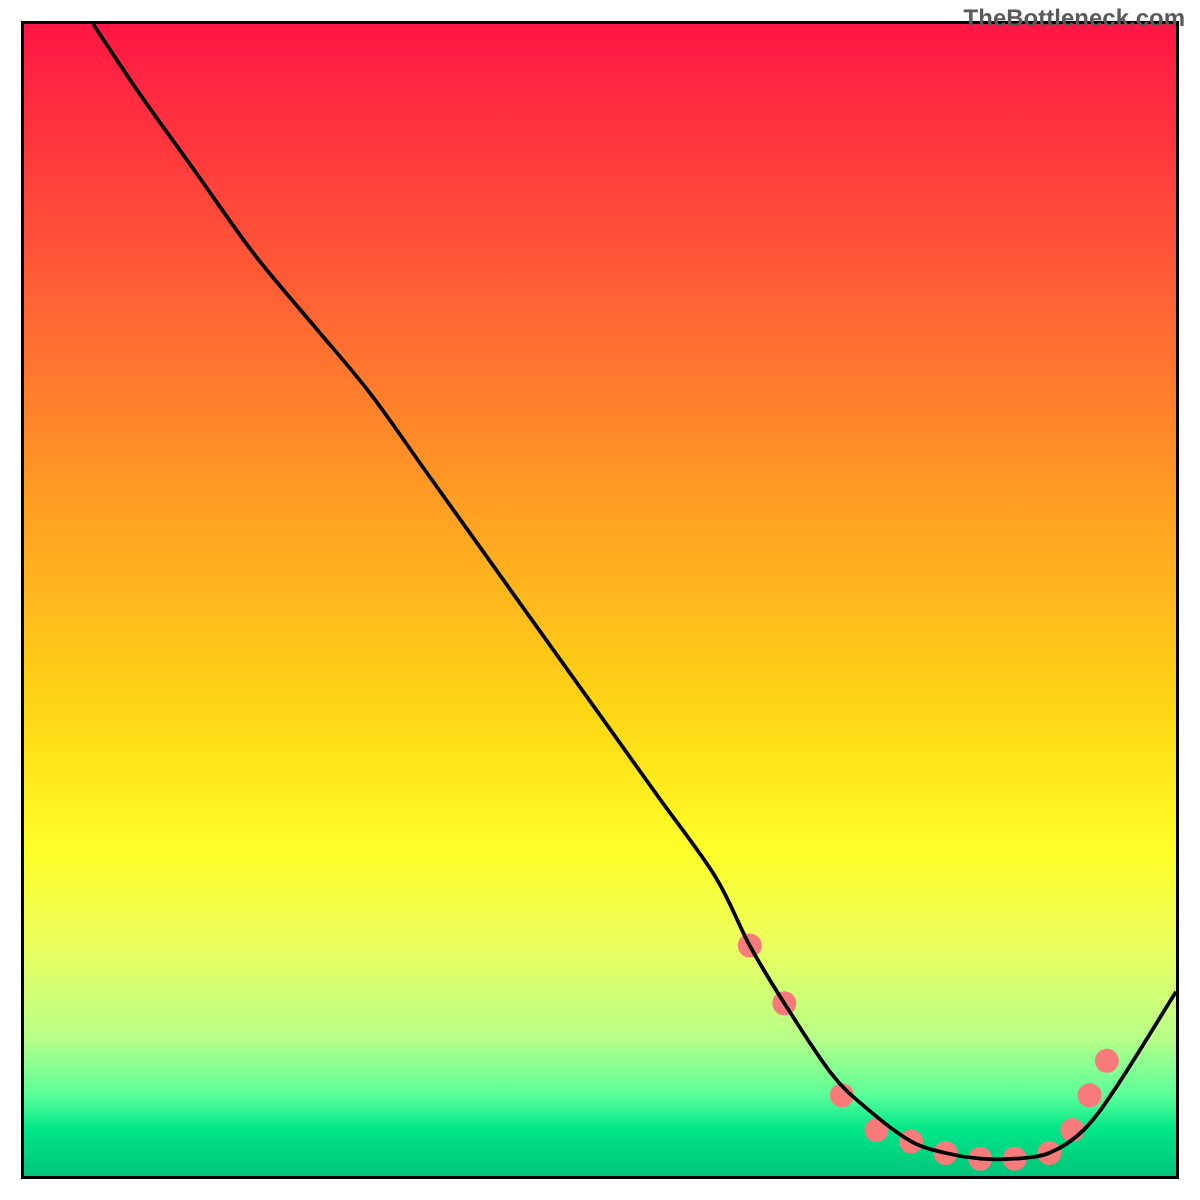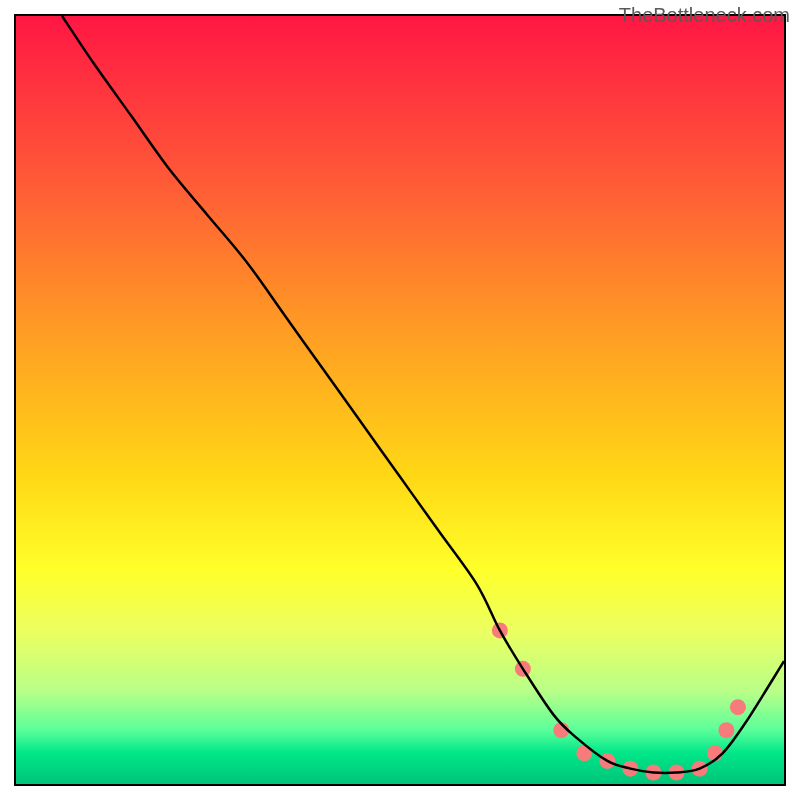--- a/index.html
+++ b/index.html
@@ -8,22 +8,22 @@
     width: 800px;
     height: 800px;
     background: #ffffff;
     position: relative;
     font-family: Arial, sans-serif;
   }
   .watermark {
     position: absolute;
     top: 4px;
     right: 10px;
-    font-size: 20px;
-    font-weight: normal;
+    font-size: 16px;
+    font-weight: bold;
     color: #5a5a5a;
     z-index: 10;
   }
   .chart-area {
     position: absolute;
     left: 14px;
     top: 14px;
     width: 772px;
     height: 772px;
     border: 2px solid #000;

